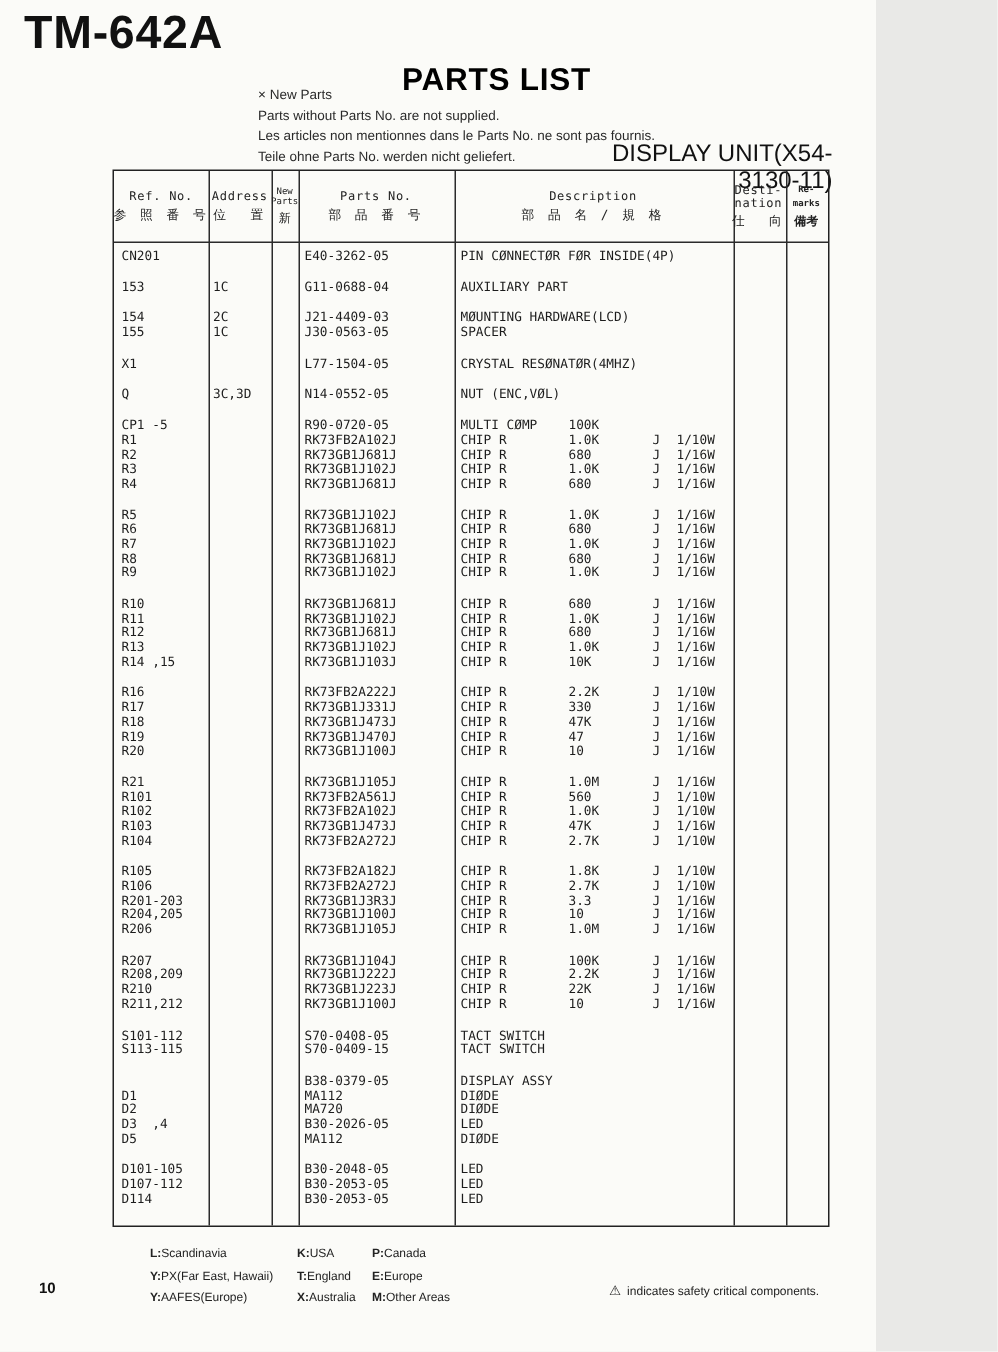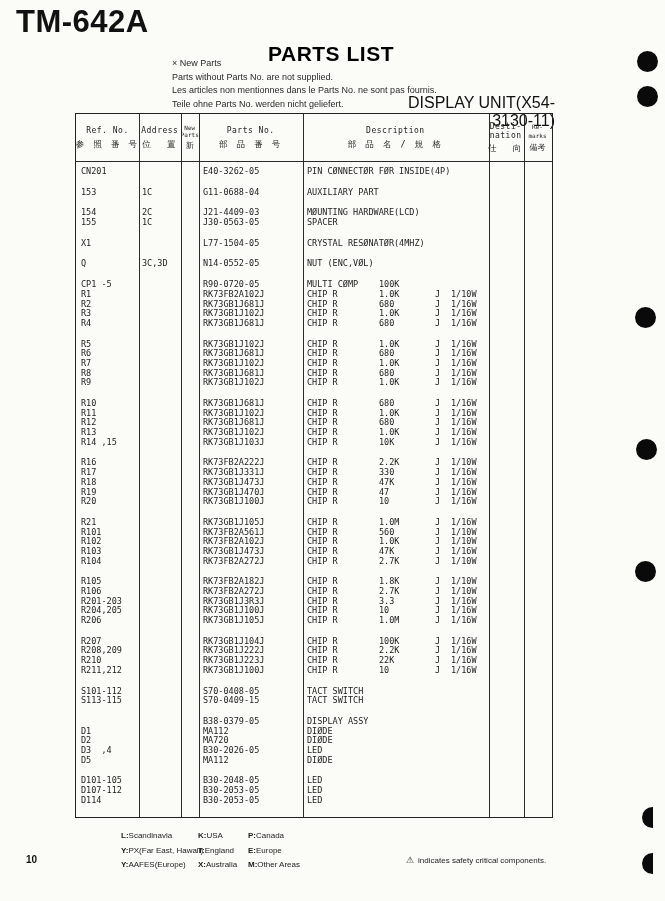--- a/index.html
+++ b/index.html
@@ -1,55 +1,55 @@
 <!DOCTYPE html>
 <html><head>
 <meta charset="utf-8">
 <style>
   * { margin:0; padding:0; box-sizing:border-box; }
   html,body { width:665px; height:901px; }
   body { font-family:"Liberation Sans", sans-serif; background:#e9e9e7; }
-  .sheet { position:relative; width:665px; height:901px; background:#fbfbf8; overflow:hidden; color:#1e1e1e; }
+  .sheet { position:relative; width:584px; height:901px; background:#fbfbf8; overflow:hidden; color:#1e1e1e; }
 
   .model-title { position:absolute; left:16px; top:4px; font-size:31px; font-weight:bold; letter-spacing:0.5px; color:#111; }
   .page-title  { position:absolute; left:246px; top:42px; width:170px; text-align:center; font-size:21px; font-weight:bold; letter-spacing:0.5px; color:#000000; }
   .notes { position:absolute; left:172px; top:57px; font-size:9px; line-height:13.5px; color:#2a2a2a; }
   .unit-label { position:absolute; left:400px; top:94px; width:155px; text-align:right; font-size:16px; font-weight:normal; color:#111; }
 
   
   .ptable { position:absolute; left:75px; top:113px; width:478px; height:705px; border:1.6px solid #222; background:transparent; }
   .vline  { position:absolute; top:0; bottom:0; width:1px; background:#2b2b2b; }
   .hline  { position:absolute; left:0; right:0; top:47px; height:1px; background:#2b2b2b; }
 
   .thead { position:absolute; left:0; top:0; right:0; height:47px; display:flex; font-family:"DejaVu Sans Mono", monospace; }
   .th { display:flex; flex-direction:column; align-items:center; justify-content:center; font-size:8px; line-height:10px; color:#222; overflow:hidden; }
   .th .en { letter-spacing:0.5px; white-space:pre; }
   .th .jp { font-size:8.5px; letter-spacing:2px; white-space:pre; margin-top:3px; }
   .th.small .en { font-size:6px; line-height:7px; letter-spacing:0; }
   .th.small .jp { font-size:8px; letter-spacing:0; }
   .th.twoline .en { line-height:9px; }
   .w-ref{width:63px;} .w-addr{width:42px;} .w-new{width:18px;} .w-parts{width:104px;}
-  .w-desc{width:186px;} .w-dest{width:35px;} .w-rem{width:29px;}
+  .w-desc{width:186px;} .w-dest{width:35px;} .w-rem{width:29px;font-weight:bold;}
 
   .tbody { position:absolute; left:0; top:48px; right:0; bottom:0; padding-top:5px; overflow:hidden;
            font-family:"DejaVu Sans Mono", monospace; font-size:8.5px; color:#1c1c1c; }
   .group { margin-bottom:11px; }
   .row { display:flex; height:9.7px; line-height:9.7px; white-space:pre; }
   .c { overflow:visible; flex:none; }
   .c.ref{width:63px; padding-left:5px;} .c.addr{width:42px; padding-left:3px;}
   .c.neu{width:18px; text-align:center;} .c.parts{width:104px; padding-left:4px;}
   .c.desc{width:186px; position:relative;} .c.dest{width:35px;} .c.rem{width:29px;}
   .d { position:absolute; top:0; white-space:pre; }
   .d.name{left:4px;} .d.val{left:76px;} .d.tol{left:132px;} .d.watt{left:148px;}
 
   
   .legend { position:absolute; left:100px; top:829px; font-size:8px; line-height:14.5px; color:#222; }
   .legend .lrow { position:relative; height:14.5px; width:260px; }
   .legend .lcell { position:absolute; top:0; white-space:nowrap; }
-  .legend .lcell:nth-child(1){left:0;margin-left:21px;} .legend .lcell:nth-child(2){left:98px;} .legend .lcell:nth-child(3){left:148px;}
+  .legend .lcell:nth-child(1){left:0;} .legend .lcell:nth-child(2){left:98px;} .legend .lcell:nth-child(3){left:148px;}
   .legend b { font-weight:bold; }
   .safety { position:absolute; left:406px; top:855px; font-size:8px; color:#222; white-space:nowrap; }
   .safety .tri { font-size:9px; margin-right:4px; }
   .pageno { position:absolute; left:26px; top:854px; font-size:10px; font-weight:bold; color:#111; }
 
   
   .dot { position:absolute; width:21px; height:21px; border-radius:50%; background:#0a0a0a; }
   .halfdot { position:absolute; width:11px; height:21px; border-radius:11px 0 0 11px; background:#0a0a0a; }
 </style>
 </head>

